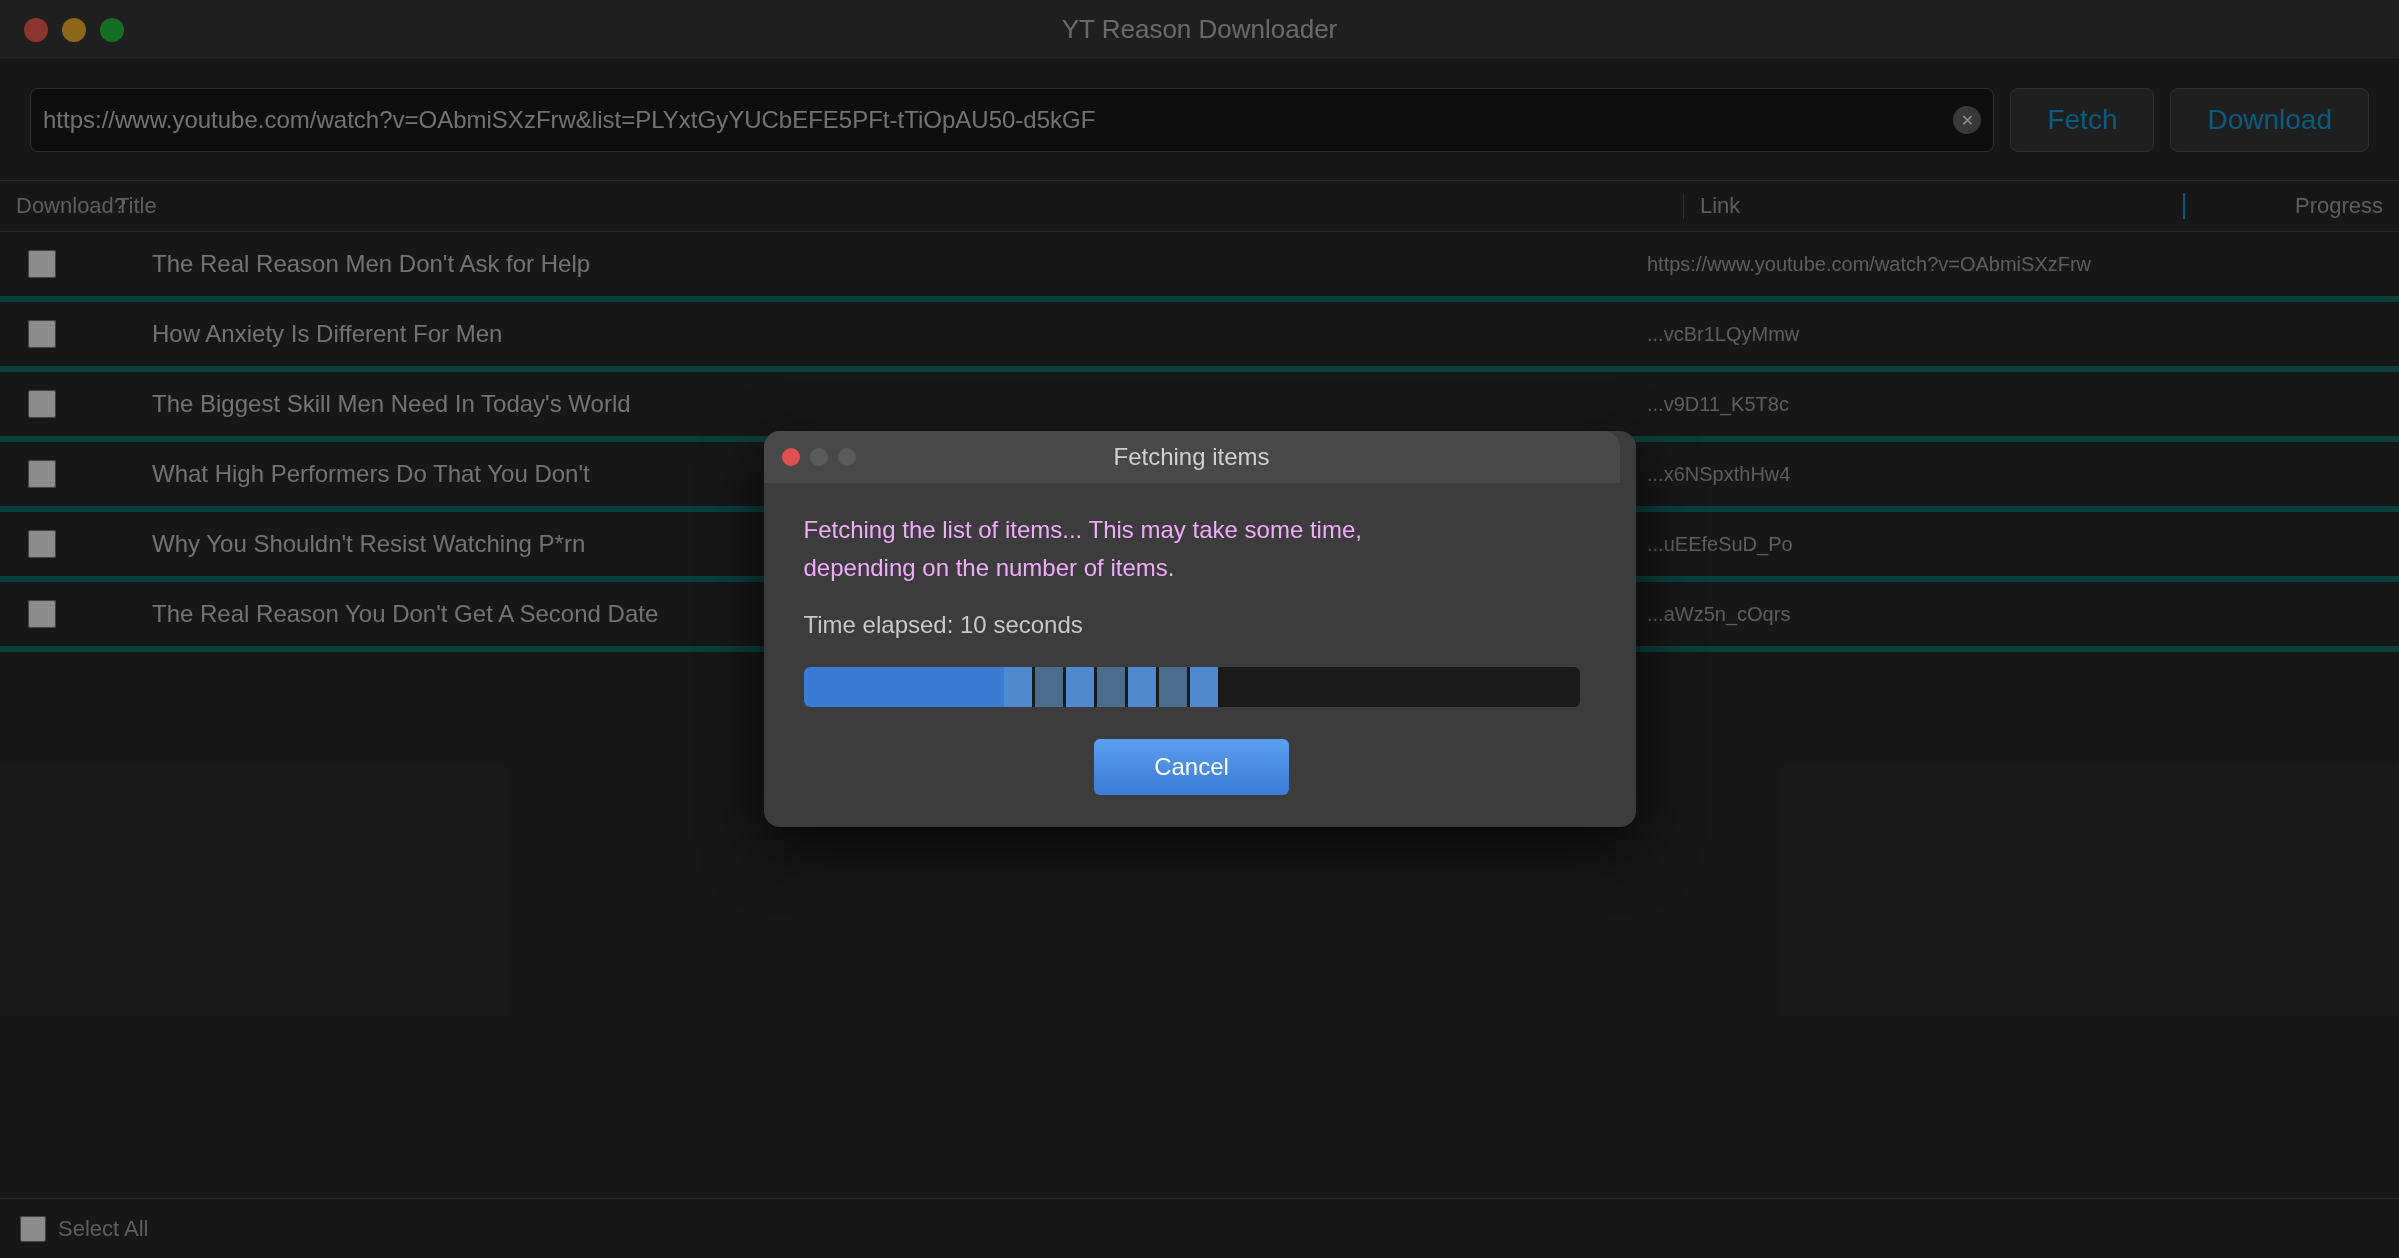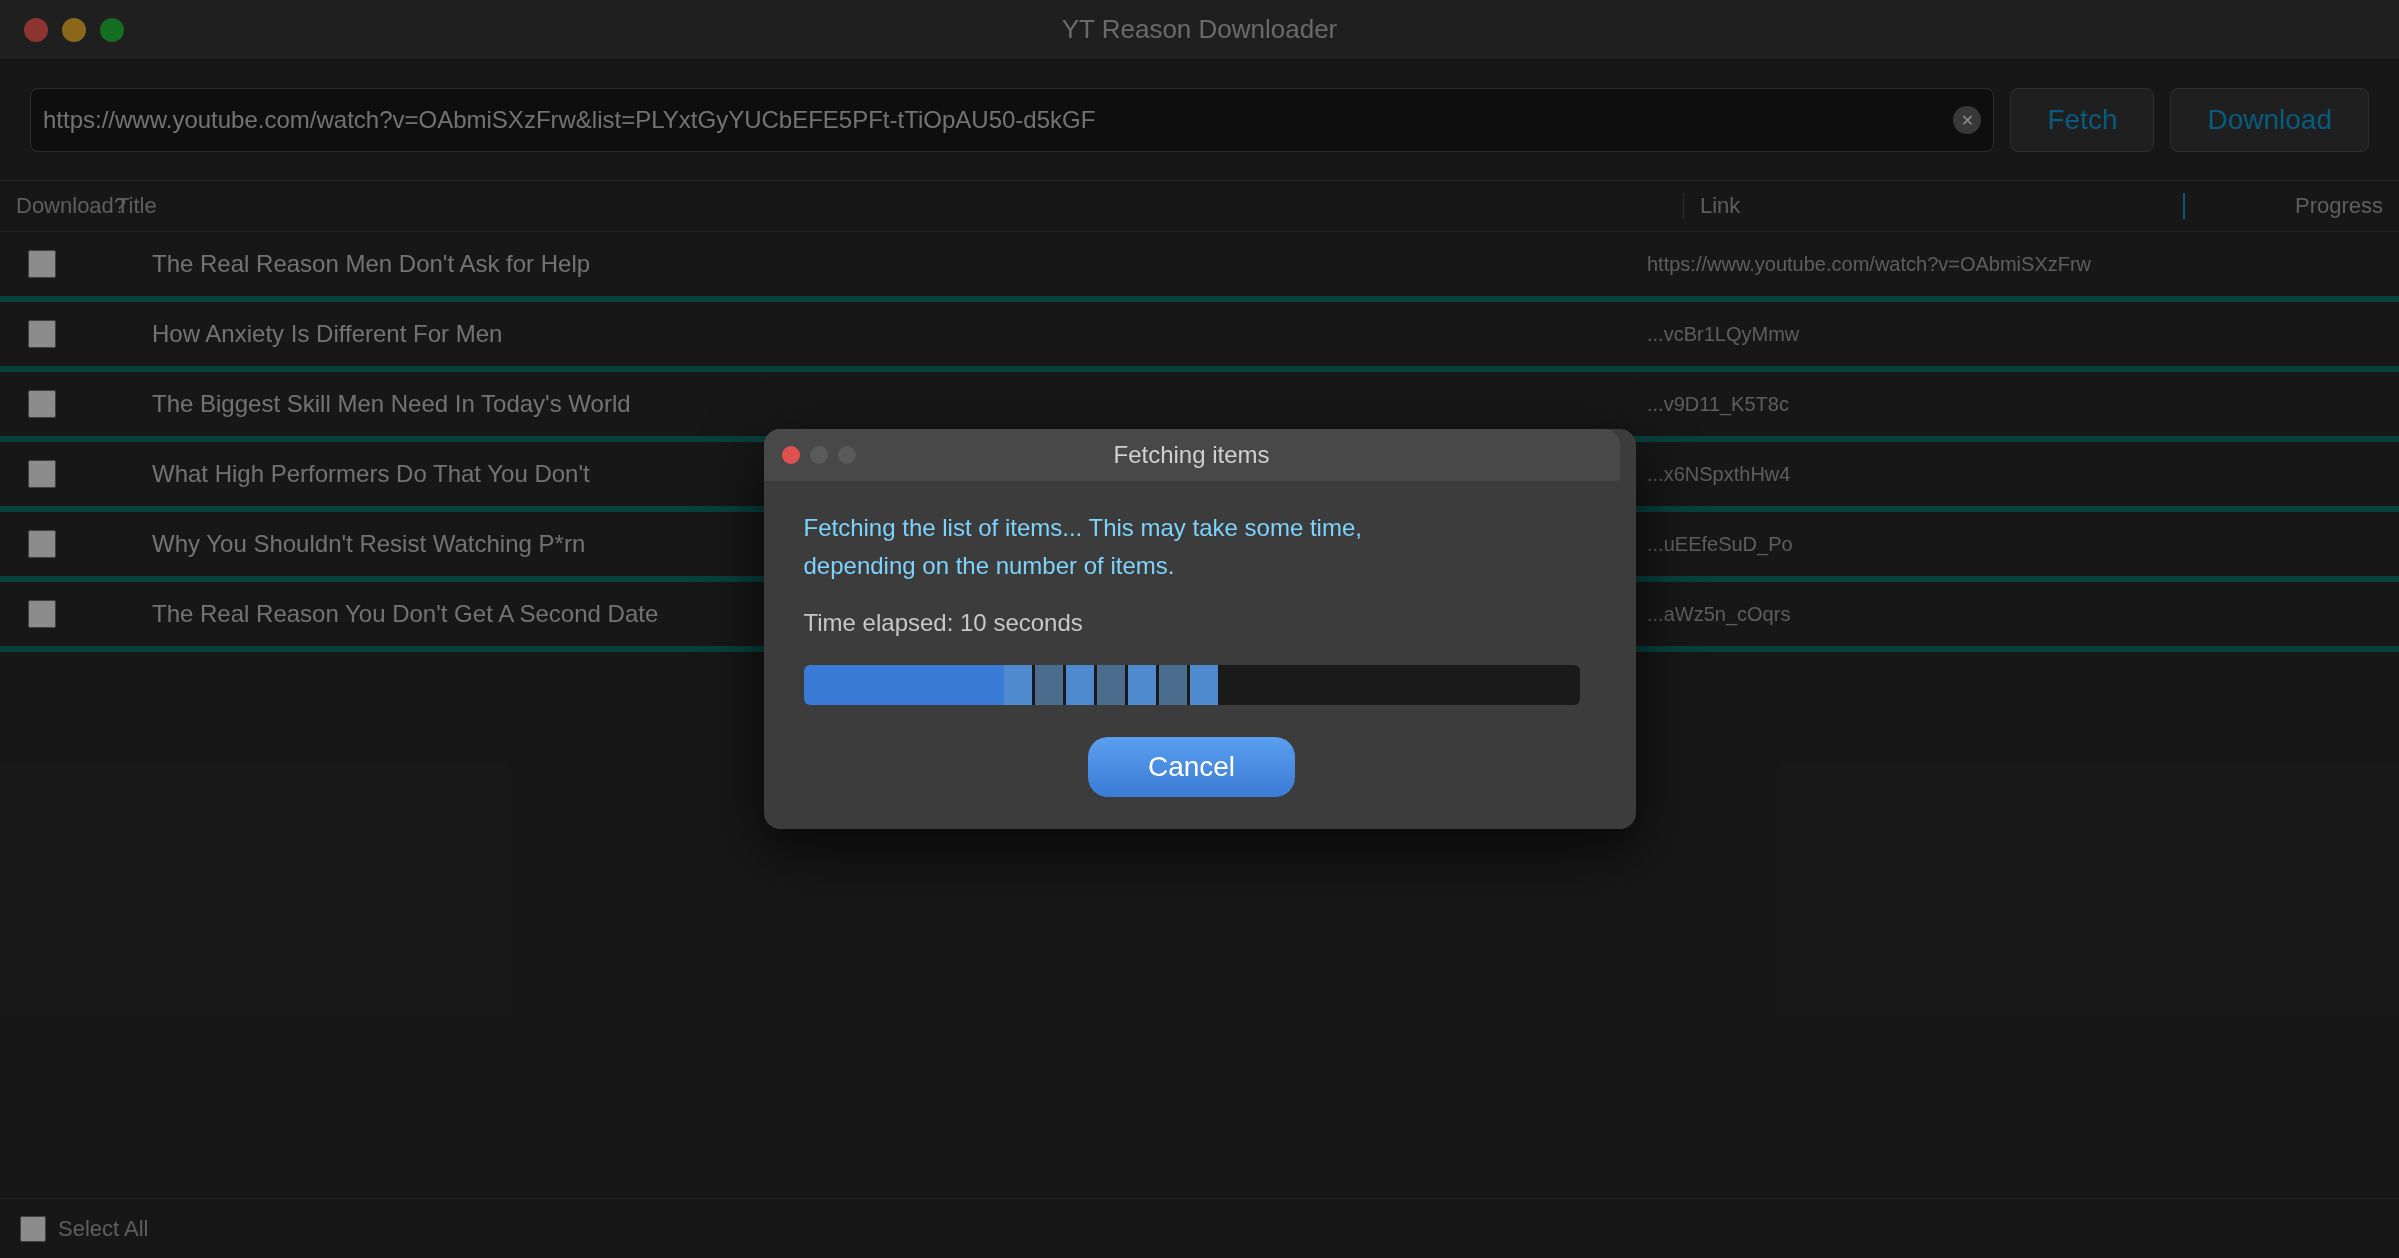--- a/index.html
+++ b/index.html
@@ -245,21 +245,21 @@
       color: #d0d0d0;
       font-size: 24px;
       font-weight: 500;
     }
 
     .modal-body {
       padding: 0 40px;
     }
 
     .modal-message {
-      color: #7dd3fc;
+      color: #f0abfc;
       font-size: 24px;
       line-height: 1.6;
       margin-bottom: 24px;
     }
 
     .modal-elapsed {
       color: #c8c8c8;
       font-size: 24px;
       margin-bottom: 28px;
     }
@@ -301,23 +301,23 @@
     .progress-bar-chunk.light {
       background: #7bbfff;
       opacity: 0.5;
     }
 
     .cancel-btn {
       display: block;
       margin: 0 auto;
       background: linear-gradient(to bottom, #5a9fef, #3a7bd5);
       border: none;
-      border-radius: 20px;
+      border-radius: 6px;
       color: #fff;
-      font-size: 28px;
+      font-size: 24px;
       padding: 14px 60px;
       cursor: pointer;
       font-weight: 500;
     }
 
     .main-content {
       display: flex;
       flex-direction: column;
       height: calc(100vh - 60px);
     }

